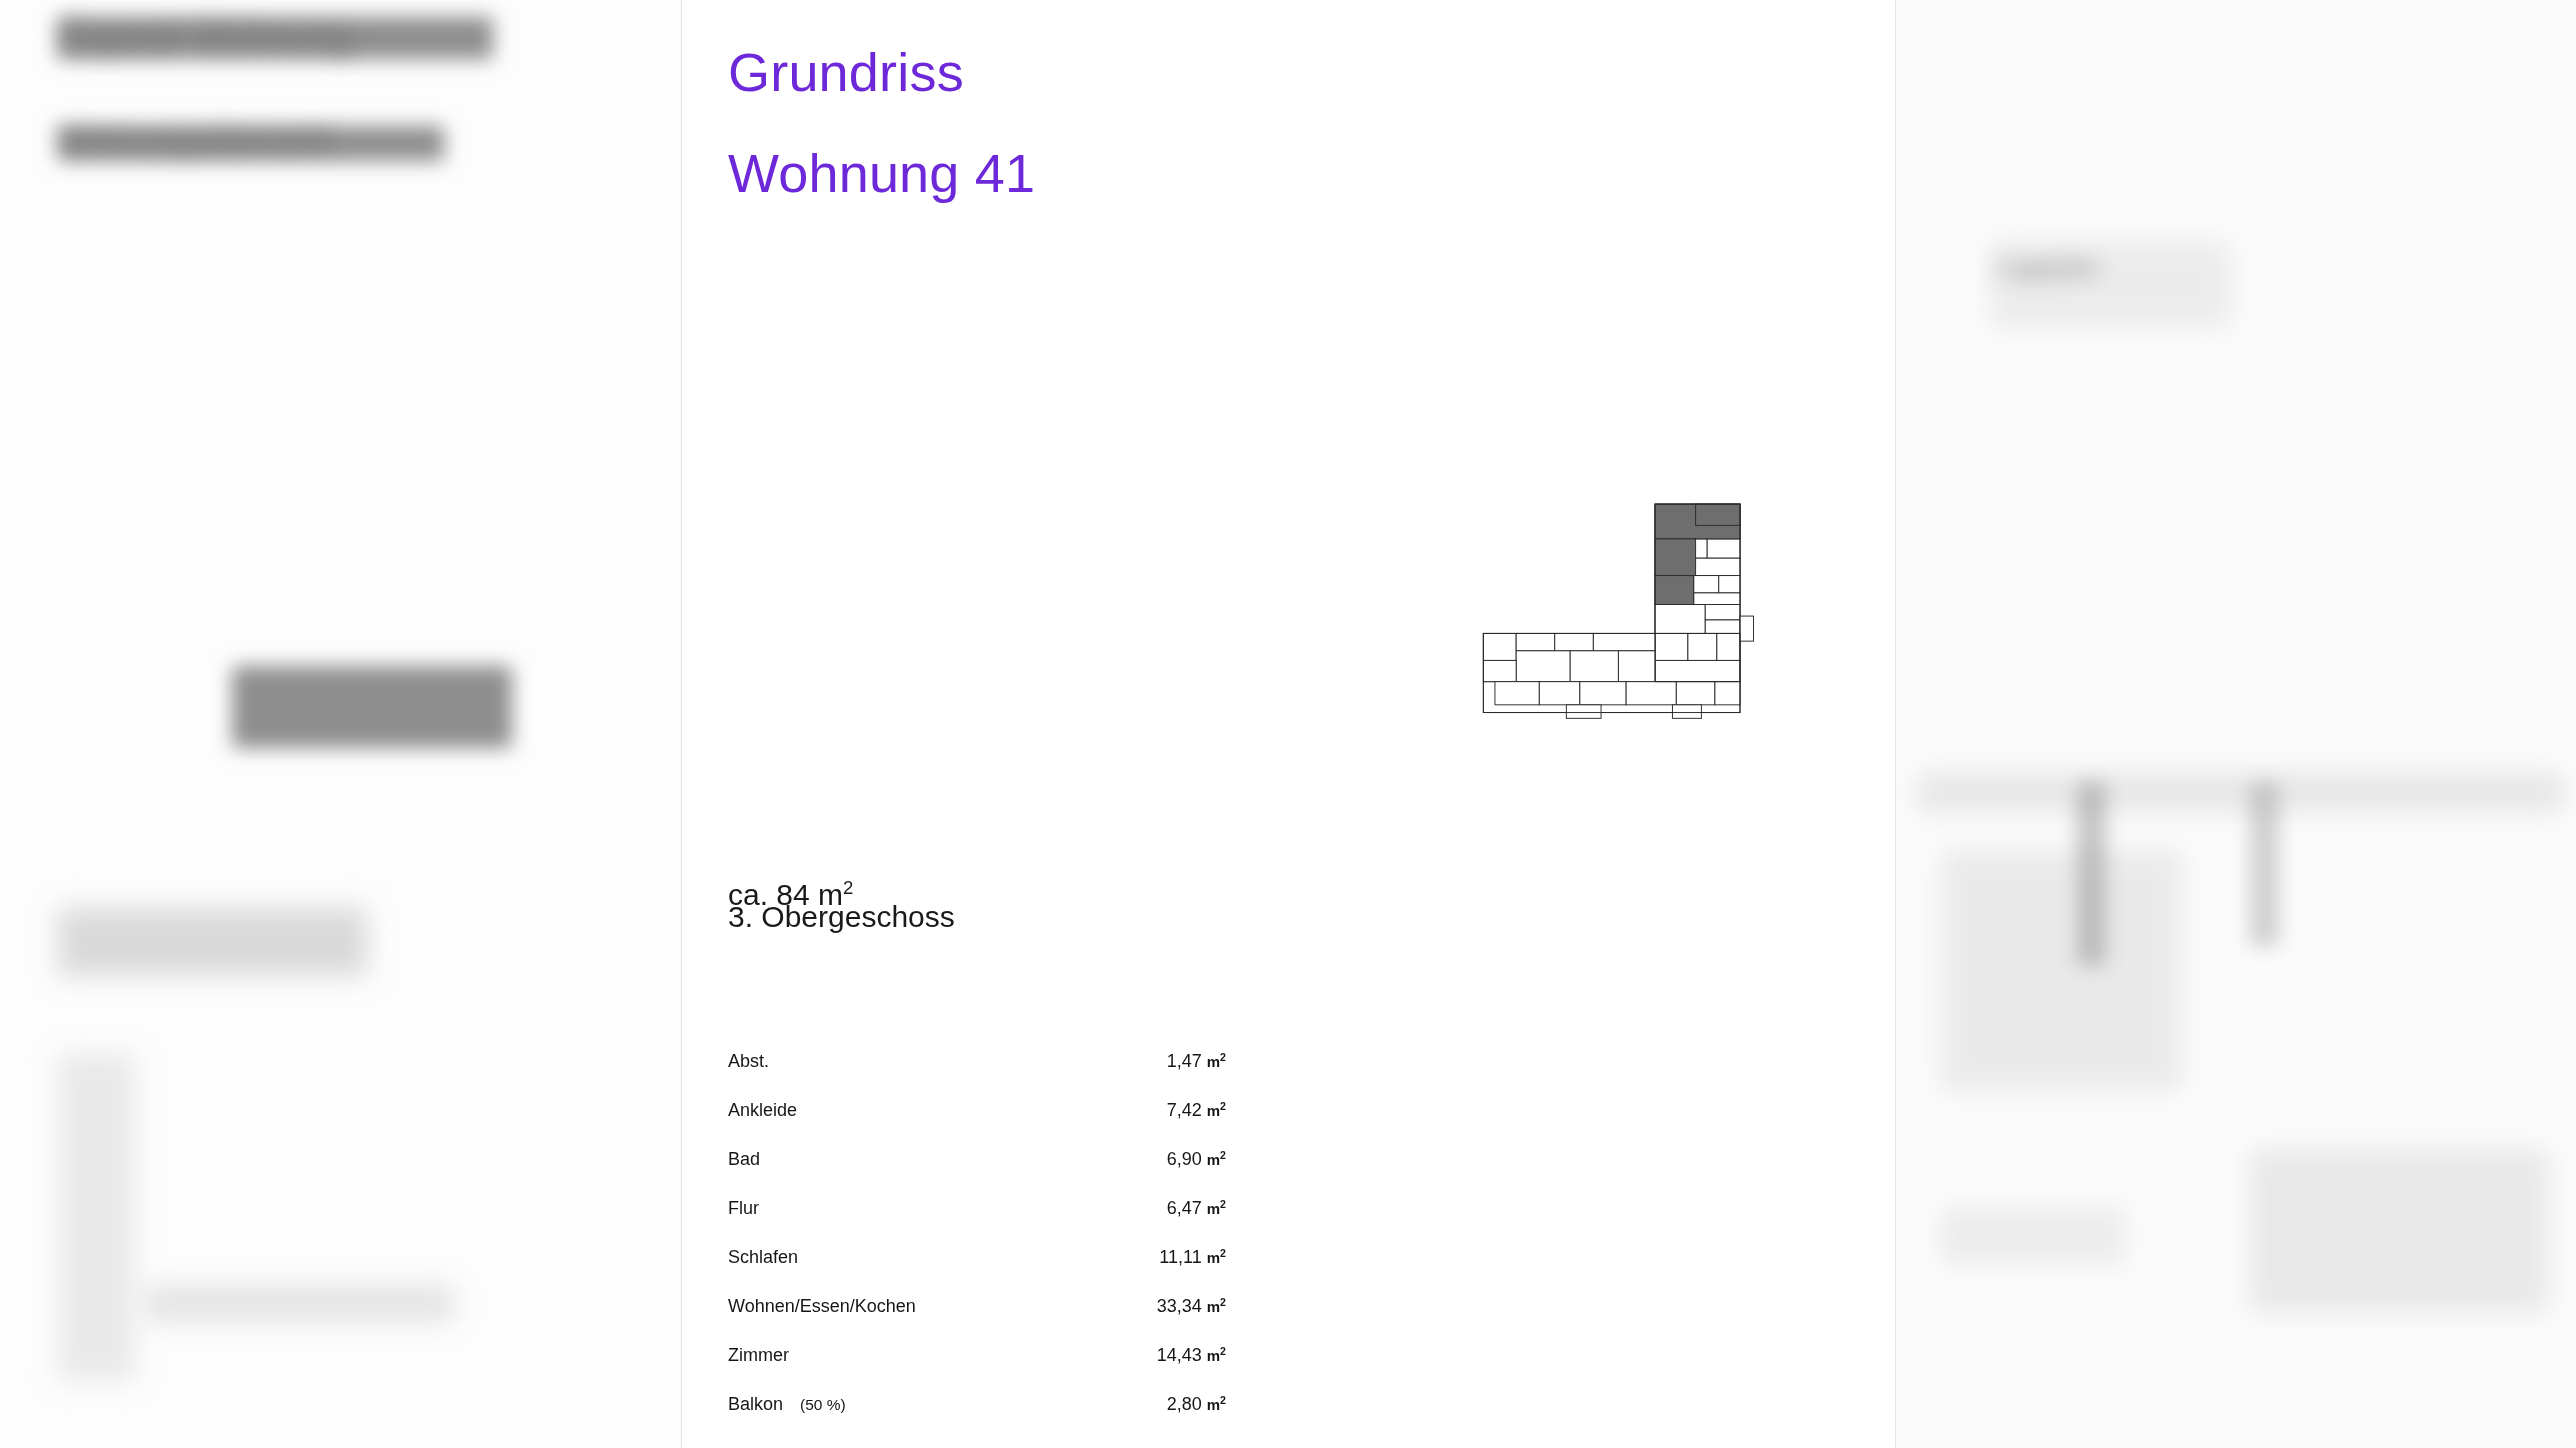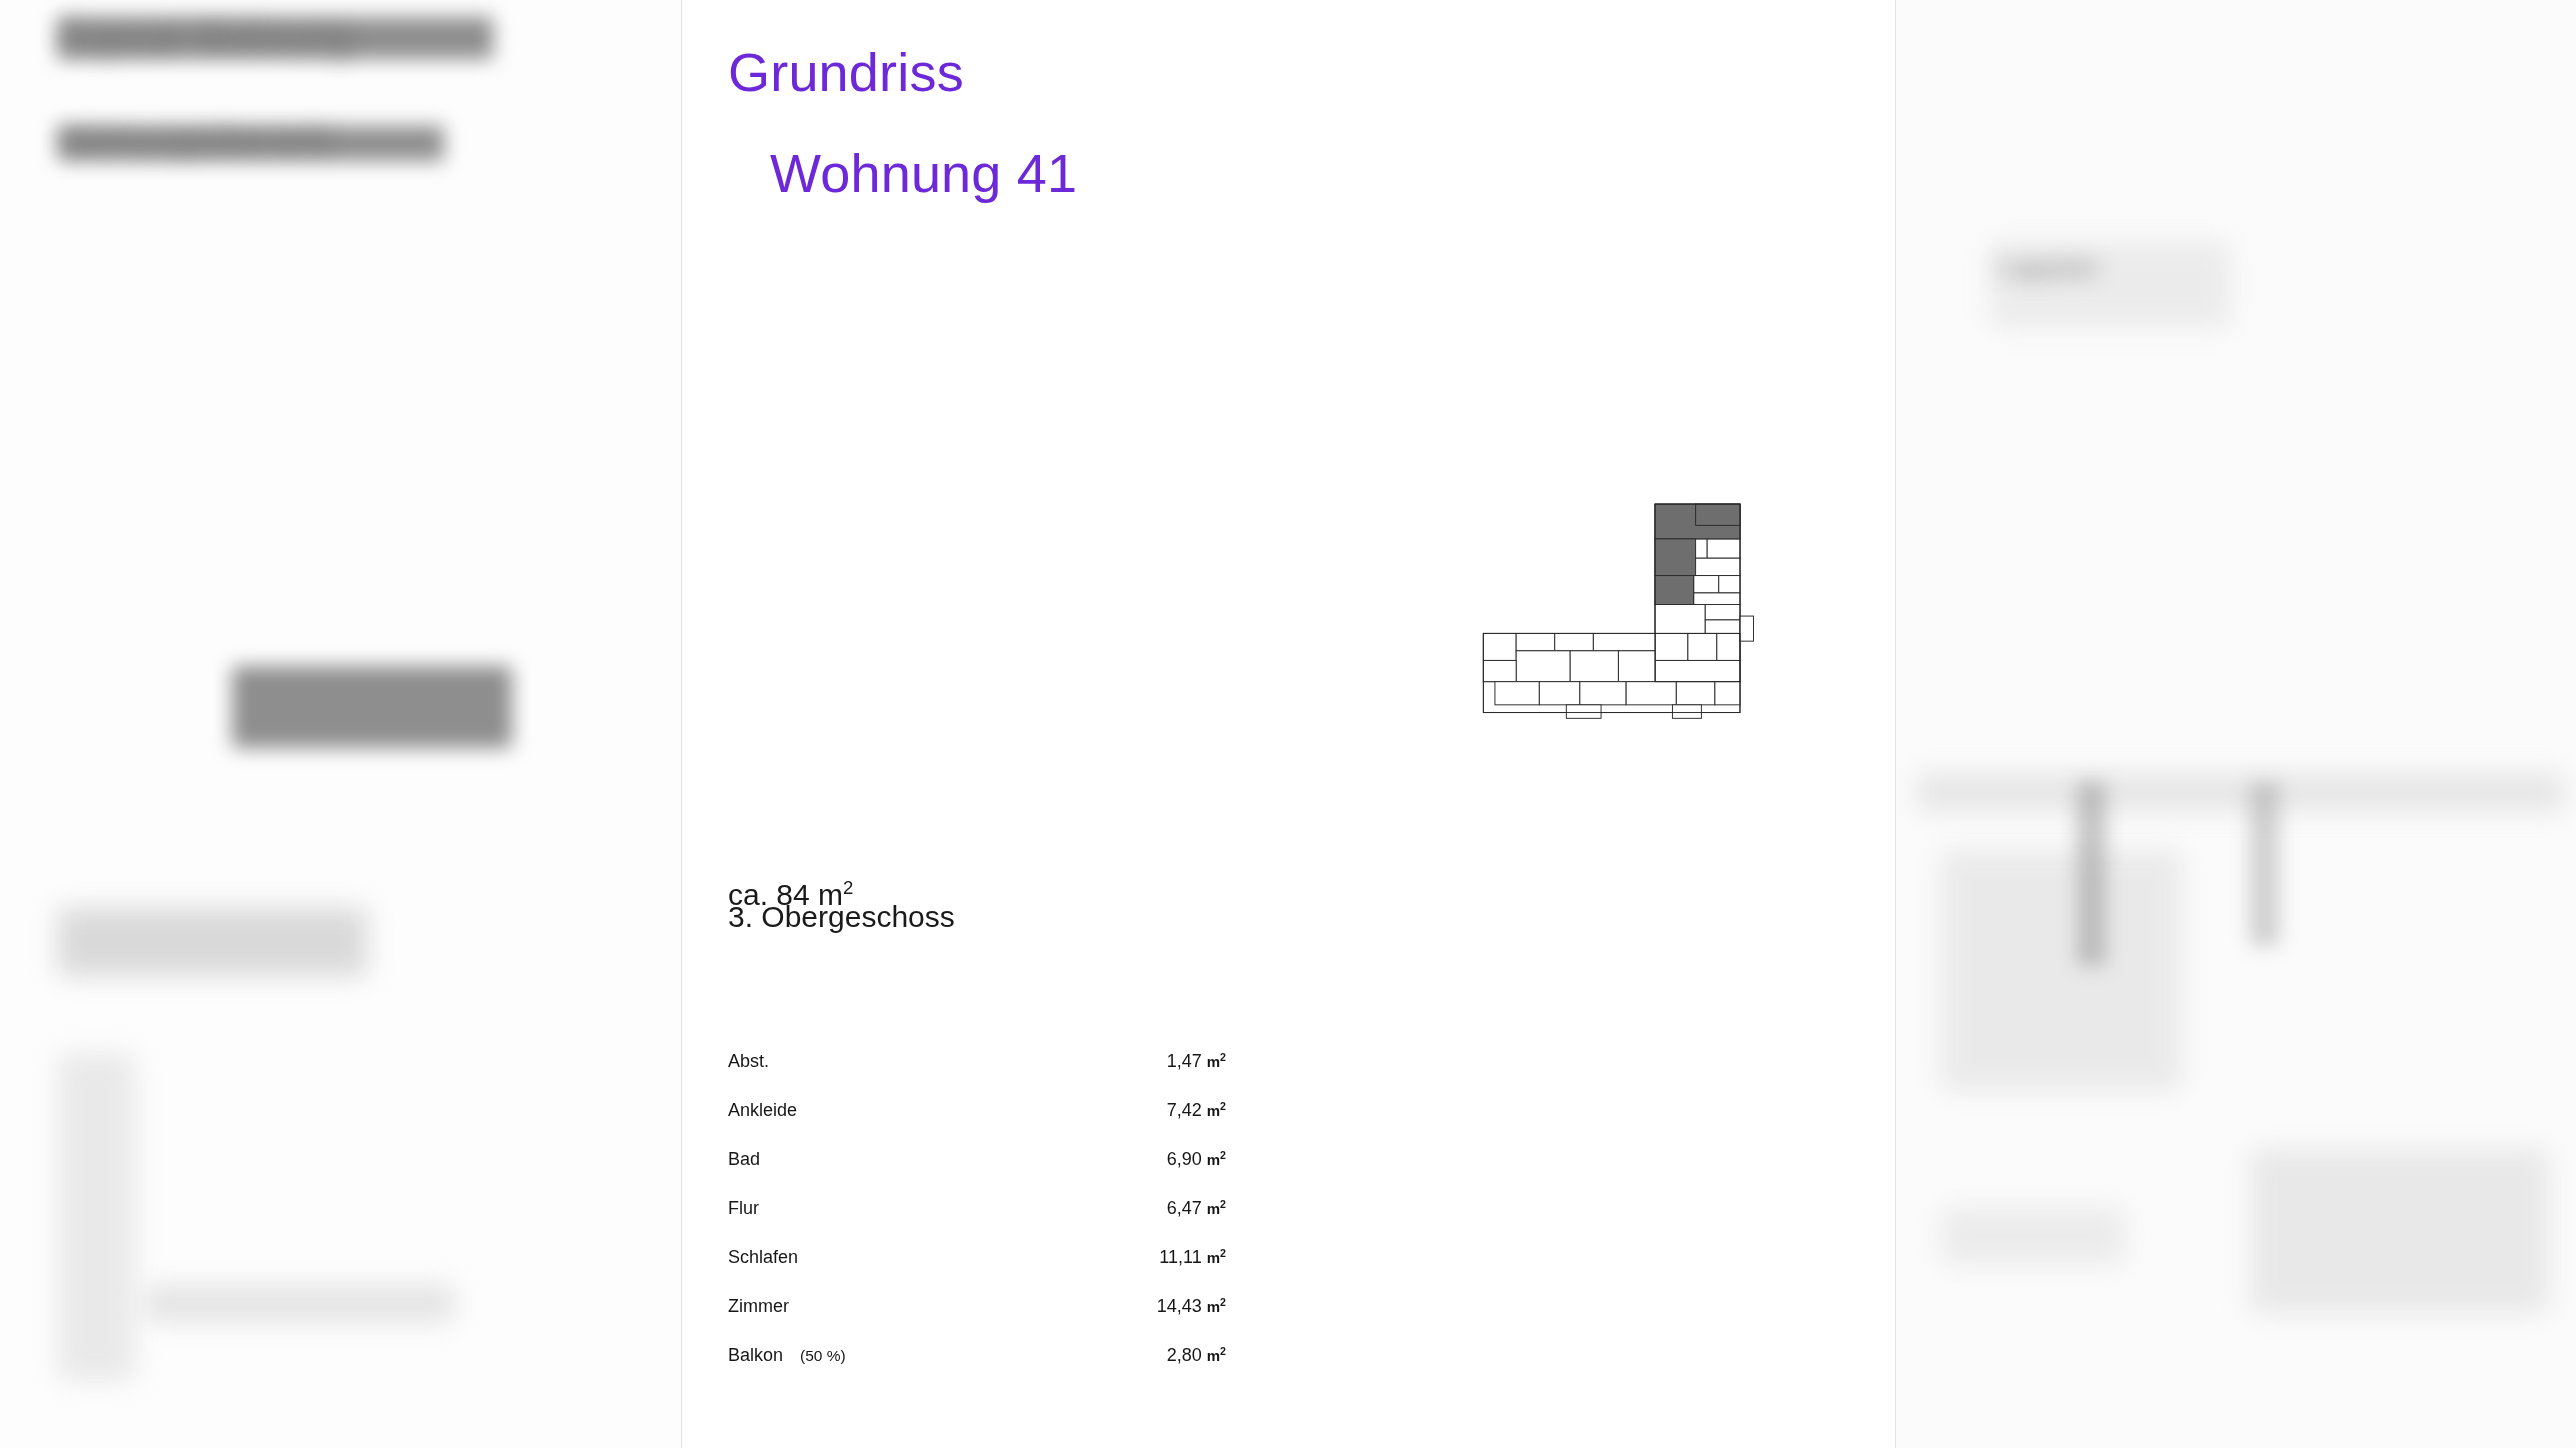--- a/index.html
+++ b/index.html
@@ -58,21 +58,21 @@
   .doc-title {
     position: absolute;
     left: 46px;
     font-weight: 400;
     color: #6d28d9;
     font-size: 54px;
     letter-spacing: 0.2px;
     line-height: 1.08;
   }
   .doc-title.l1 { top: 6.8px; }
-  .doc-title.l2 { top: 108px; margin-left: 42px; }
+  .doc-title.l2 { top: 108px; }
 
   .area-line {
     position: absolute;
     left: 46px;
     font-size: 30px;
     color: #1a1a1a;
   }
   .area-line.l1 { top: 877px; }
   .area-line.l2 { top: 900px; }
   .sup { font-size: .62em; vertical-align: super; }
@@ -244,20 +244,29 @@
         <div class="room-name">
           <span>Schlafen</span>
         </div>
         <div class="room-value">
           <span>11,11</span>
           <span class="u">m<sup>2</sup></span>
         </div>
       </div>
       <div class="room-row">
         <div class="room-name">
+          <span>Wohnen/Essen/Kochen</span>
+        </div>
+        <div class="room-value">
+          <span>33,34</span>
+          <span class="u">m<sup>2</sup></span>
+        </div>
+      </div>
+      <div class="room-row">
+        <div class="room-name">
           <span>Zimmer</span>
         </div>
         <div class="room-value">
           <span>14,43</span>
           <span class="u">m<sup>2</sup></span>
         </div>
       </div>
       <div class="room-row">
         <div class="room-name">
           <span>Balkon</span>

